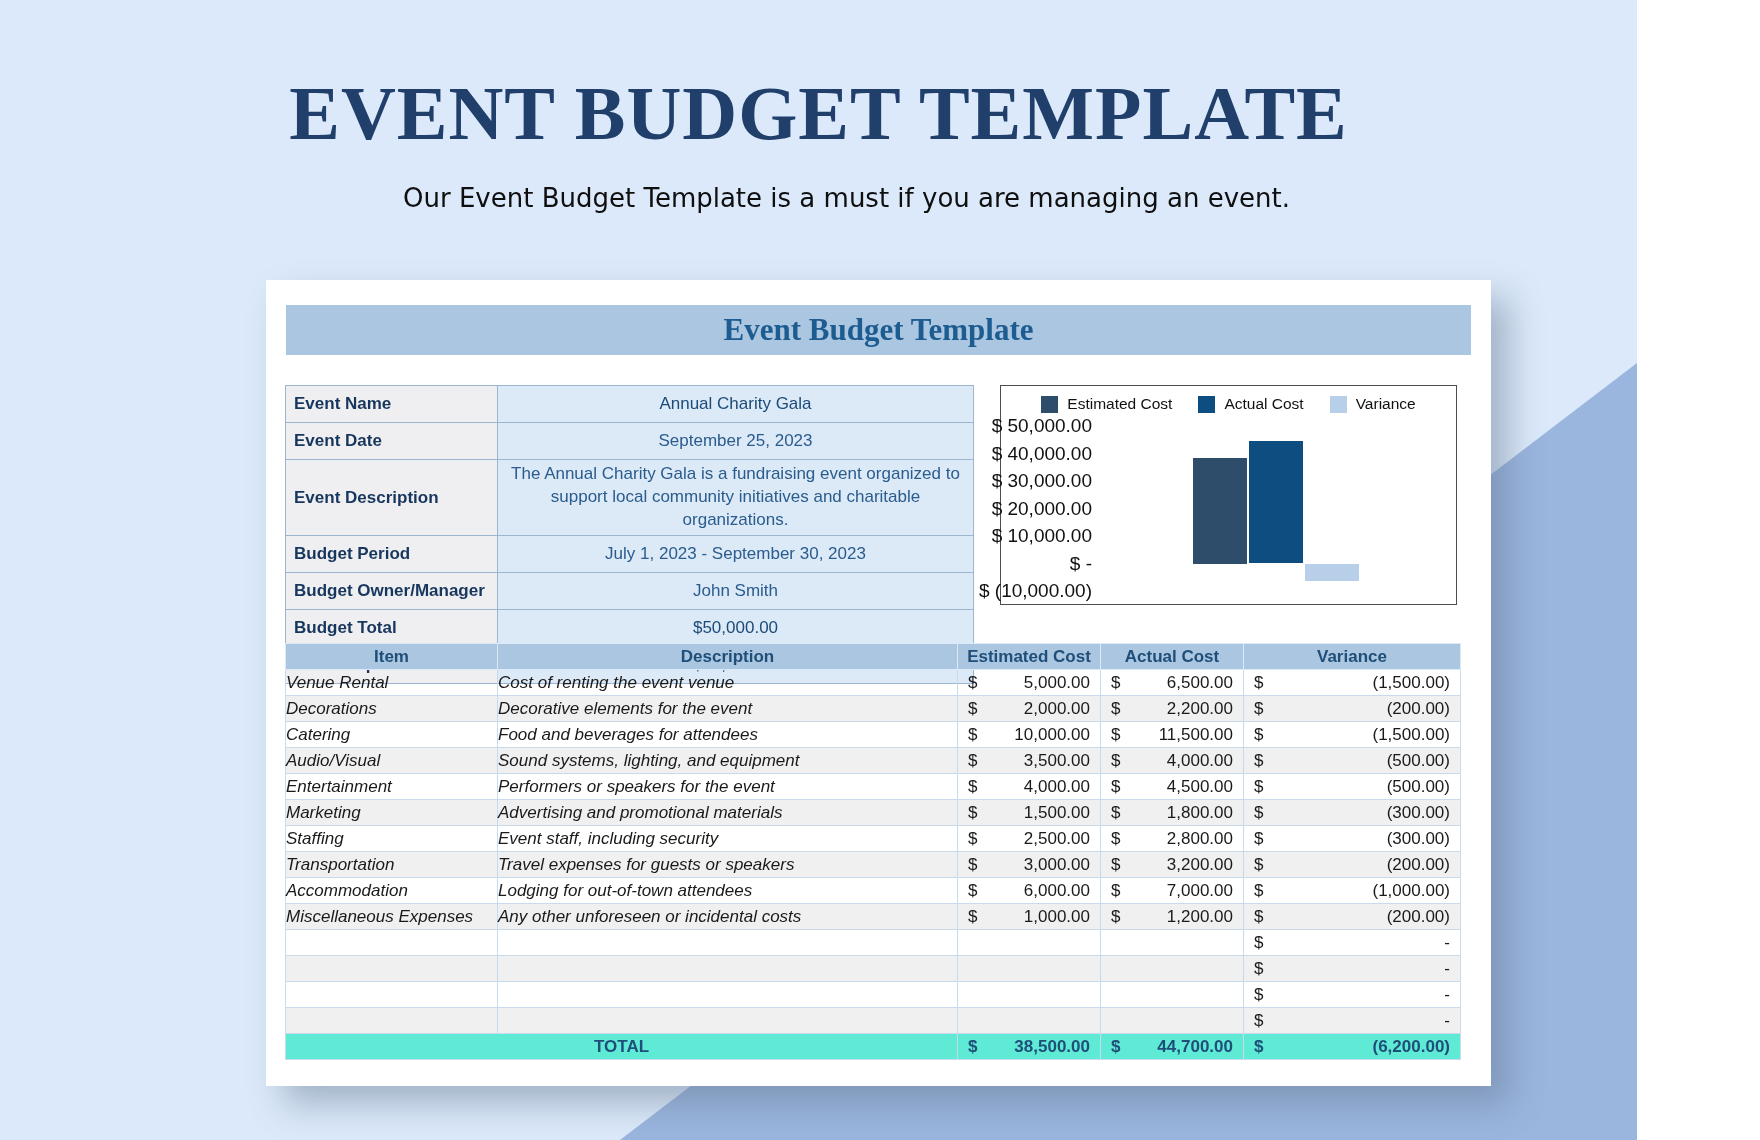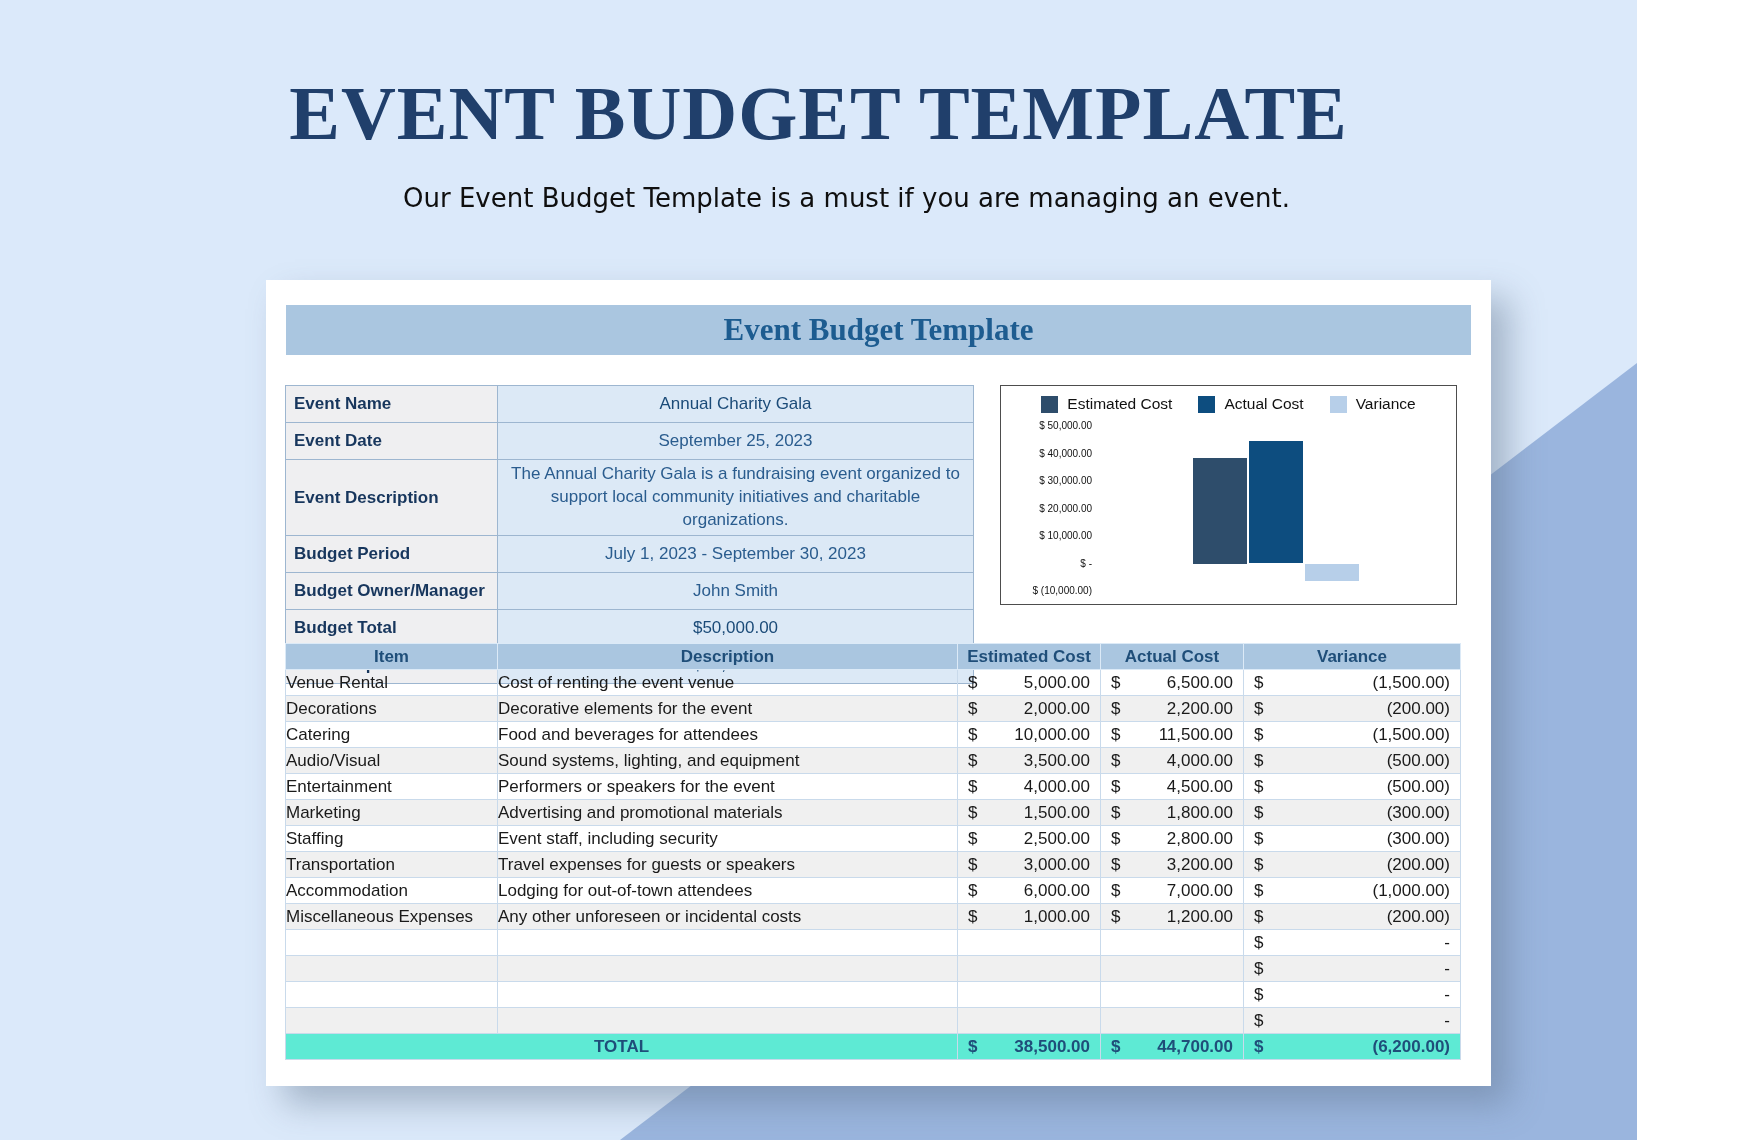--- a/index.html
+++ b/index.html
@@ -28,31 +28,31 @@
   tr.tall .ivalue{padding:0 8px;line-height:1.35;}
 
   
   .chart{position:absolute;left:734px;top:105px;width:457px;height:220px;background:#fff;
         border:1px solid #4d4d4d;box-sizing:border-box;}
   .legend{position:absolute;top:9px;left:0;width:100%;display:flex;justify-content:center;
         gap:26px;align-items:center;}
   .legend-item{display:flex;align-items:center;gap:9px;font-size:15.5px;color:#111;}
   .swatch{width:17px;height:17px;}
   .plot{position:absolute;inset:0;}
-  .tick{position:absolute;right:364px;font-size:10px;color:#111;white-space:nowrap;line-height:20px;}
+  .tick{position:absolute;right:364px;font-size:19px;color:#111;white-space:nowrap;line-height:20px;}
   .bar{position:absolute;width:54px;}
 
   
   .main-table{position:absolute;left:19px;top:363px;width:1175px;border-collapse:collapse;
         table-layout:fixed;font-size:17px;}
   .main-table th{background:#aac6e0;color:#1f4e79;font-weight:700;height:25px;
         border:1px solid #dceaf7;padding:0;}
   .main-table td{border:1px solid #c9daeb;height:26px;padding:0;color:#1a1a1a;box-sizing:border-box;}
   .main-table tr.alt td{background:#f0f0f0;}
-  .cell-item,.cell-desc{padding-left:8px;}
+  .cell-item,.cell-desc{padding-left:8px;font-style:italic;}
   .money .mw{display:flex;justify-content:space-between;padding:0 10px;}
   .total-row td{background:#5eead4;color:#1f4e79;font-weight:700;text-align:center;}
   .total-label{text-align:center;}
 </style>
 </head>
 <body>
 
 <div class="page">
   <div class="bg-wedge"></div>
 

